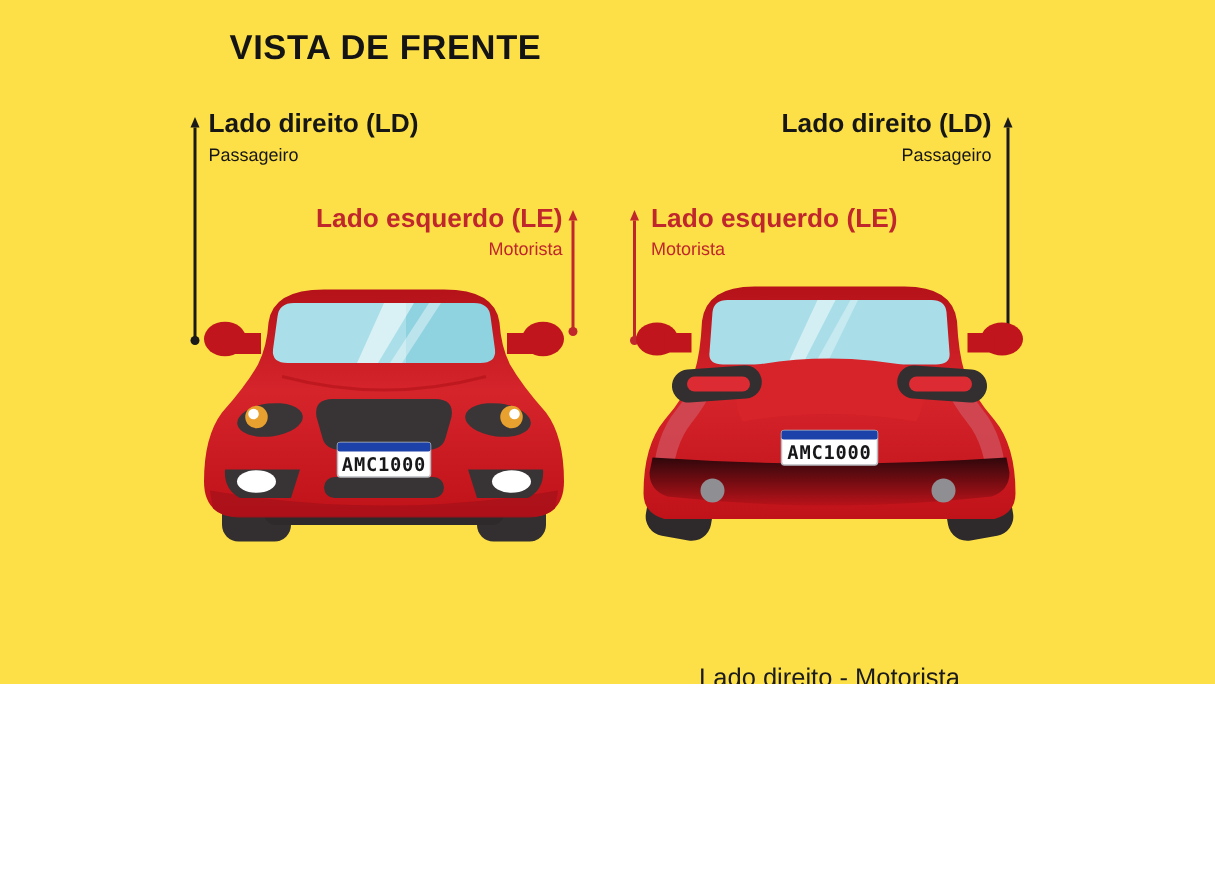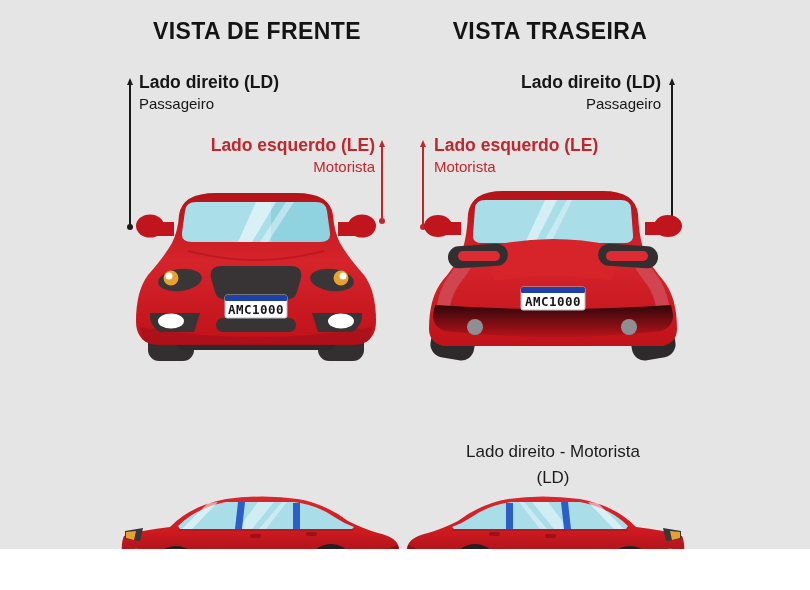--- a/index.html
+++ b/index.html
@@ -1,26 +1,26 @@
 <!DOCTYPE html>
 <html><head>
 <meta charset="utf-8">
 <style>
   html,body{margin:0;padding:0;background:#ffffff;}
   #stage{
-    position:relative;width:810px;height:549px;background:#e5e5e5;overflow:hidden;
+    position:relative;width:810px;height:456px;background:#fde047;overflow:hidden;
     font-family:"Liberation Sans","DejaVu Sans",sans-serif;
   }
   .title{
     position:absolute;text-align:center;font-size:23px;font-weight:800;
     letter-spacing:.4px;color:#141414;white-space:nowrap;
   }
   .lbl{position:absolute;white-space:nowrap;line-height:21px;}
   .lbl .main{font-size:17.5px;font-weight:700;}
-  .lbl .sub{font-size:15px;font-weight:400;}
+  .lbl .sub{font-size:12px;font-weight:400;}
   .lbl.black{color:#161616;}
   .lbl.red{color:#c0272d;}
   .lbl.alignR{text-align:right;}
   .arrow{position:absolute;display:flex;flex-direction:column;align-items:center;width:10px;}
   .arrow .ah{width:0;height:0;border-left:3.5px solid transparent;border-right:3.5px solid transparent;}
   .arrow .line{width:2px;}
   .arrow .dot{width:6px;height:6px;border-radius:50%;margin-top:-1px;}
   .arrow.black .ah{border-bottom:7px solid #1a1a1a;}
   .arrow.black .line,.arrow.black .dot{background:#1a1a1a;}
   .arrow.red .ah{border-bottom:7px solid #c0272d;}
@@ -77,21 +77,20 @@
         <rect x="138" y="43" width="11" height="4" rx="2" fill="#9e1016"></rect>
         <rect x="194" y="41" width="11" height="4" rx="2" fill="#9e1016"></rect>
         <polygon points="13,40 31,37 28,50 13,48" fill="#3a3637"></polygon>
         <polygon points="14,41 24,40 22,49 14,47" fill="#e8a02e"></polygon>
         <ellipse cx="24" cy="62" rx="5.5" ry="4" fill="#efeff0" stroke="#c9c9c9" stroke-width="0.5"></ellipse>
       </g>
     </defs>
   </svg>
 
   <div class="title" style="left:120px;top:18px;width:274px">VISTA DE FRENTE</div>
-  <div class="title" style="left:413px;top:18px;width:274px">VISTA TRASEIRA</div>
 
   <div class="lbl black" style="left:139px;top:72px">
     <div class="main">Lado direito (LD)</div>
     <div class="sub">Passageiro</div>
   </div>
   <div class="arrow black" style="left:125px;top:78px">
     <div class="ah"></div>
     <div class="line" style="height:140px"></div>
     <div class="dot"></div>
   </div>

